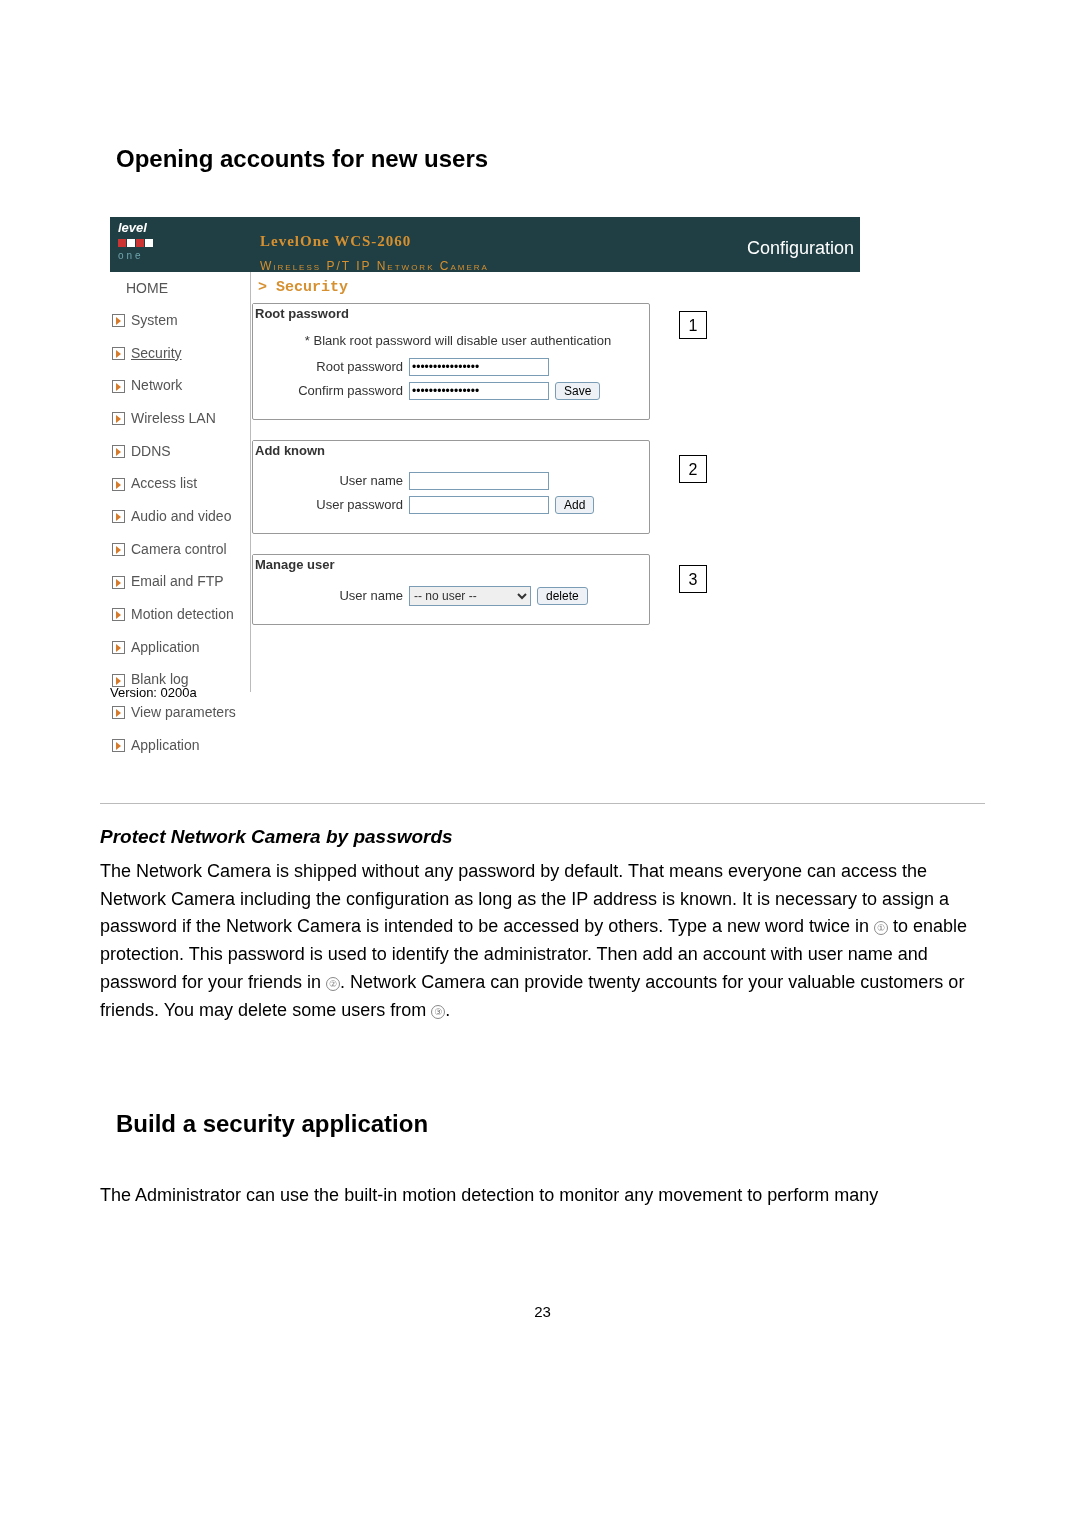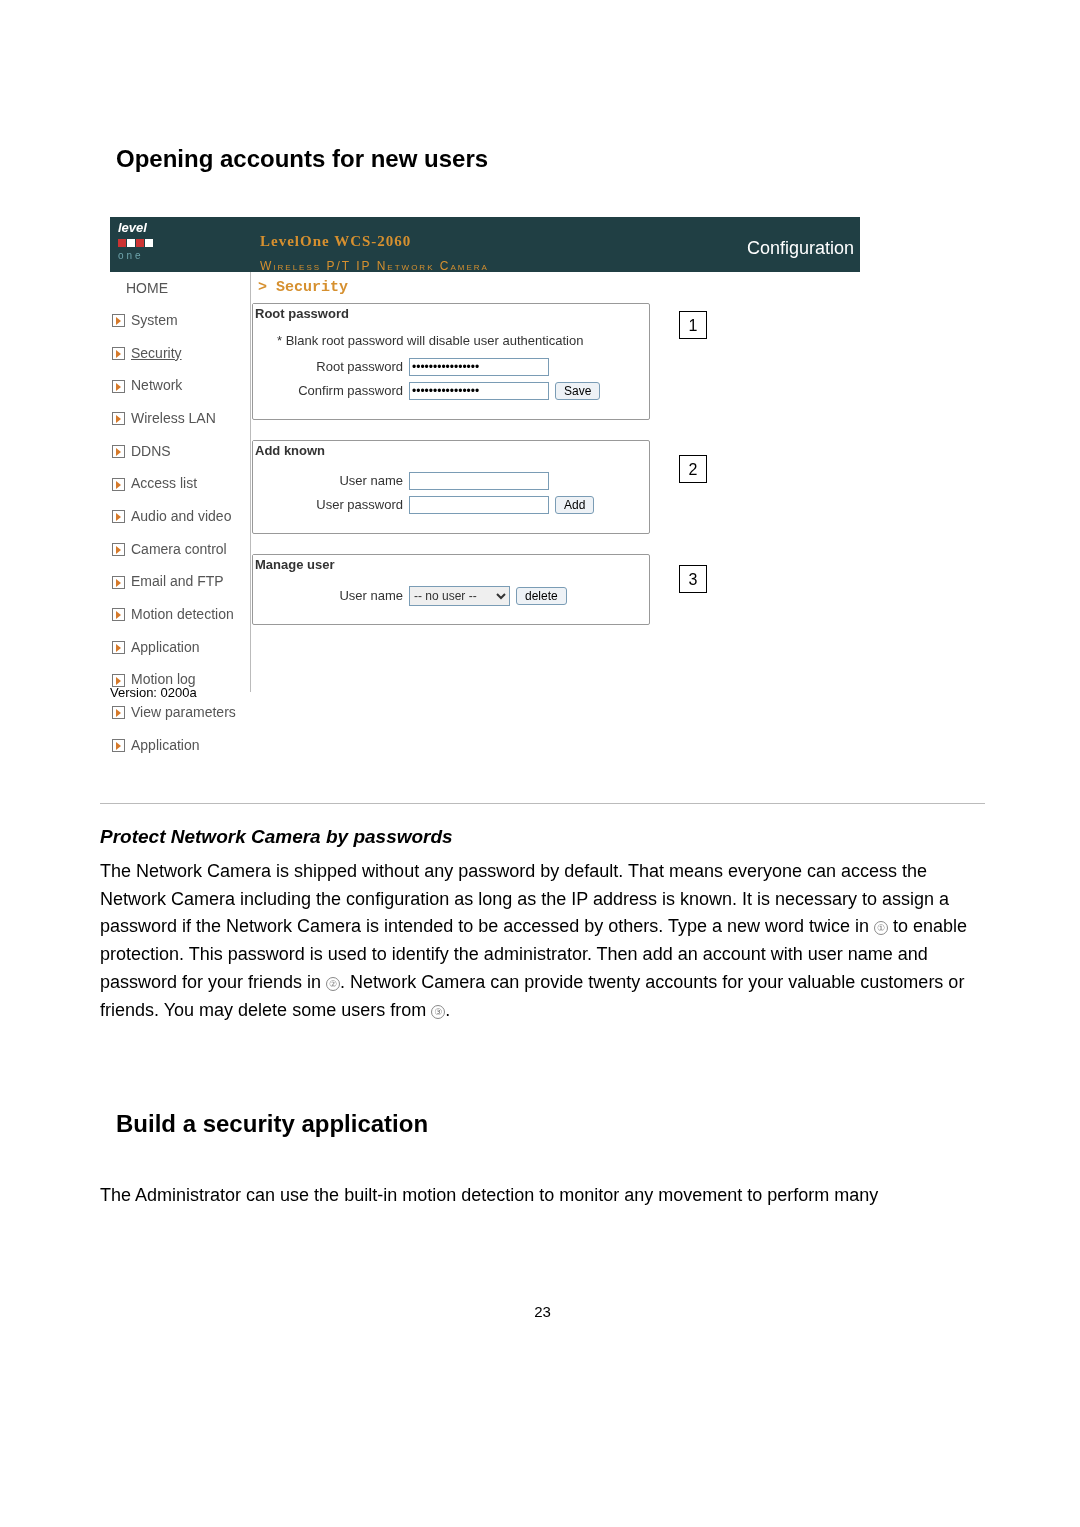--- a/index.html
+++ b/index.html
@@ -33,23 +33,23 @@
 
   .vline{position:absolute;left:140px;top:55px;width:1px;height:420px;background:#bbb;}
 
   .main{position:absolute;left:142px;top:55px;right:0;}
   .crumb{color:#d6902f;font-weight:bold;padding:4px 6px 2px 6px;font-size:15px;font-family:Liberation Mono, monospace;}
   .panel{border:1px solid #999;border-radius:2px;margin:2px 210px 20px 0;padding:0 10px 14px 10px;font-size:13px;color:#333;}
   .panel .legend{font-weight:bold;color:#333;font-size:13px;margin:-7px 0 6px -10px;background:#fff;display:inline-block;padding:0 2px;}
   .row{display:flex;align-items:center;margin:4px 0;}
   .row label{width:140px;text-align:right;margin-right:6px;}
   .row input[type=text],.row input[type=password]{border:1px solid #7a9cb5;height:18px;font-size:12px;padding:0 2px;width:140px;}
-  .row select{border:1px solid #7a9cb5;height:20px;font-size:12px;width:101px;color:#333;}
+  .row select{border:1px solid #7a9cb5;height:20px;font-size:12px;width:122px;color:#333;}
   .btn{border:1px solid #7a9cb5;background:#eef2f6;font-size:12px;padding:1px 8px;border-radius:3px;margin-left:6px;}
-  .note{margin:0 0 6px 14px;}
+  .note{margin:0 0 6px 14px;text-align:center;}
 
   .callout{position:absolute;border:1px solid #000;width:28px;height:28px;font-size:16px;text-align:center;line-height:28px;}
   .c1{left:569px;top:94px;}
   .c2{left:569px;top:238px;}
   .c3{left:569px;top:348px;}
 
   hr{border:none;border-top:1px solid #bbb;margin:0 0 18px 0;}
 
   .sub-h{font-style:italic;font-weight:bold;font-size:19px;margin:0 0 6px 0;}
   .para{margin:0 0 10px 0;}
@@ -120,21 +120,21 @@
           <div class="item">
             <span class="sqicon"></span>
             <span>Motion detection</span>
           </div>
           <div class="item">
             <span class="sqicon"></span>
             <span>Application</span>
           </div>
           <div class="item">
             <span class="sqicon"></span>
-            <span>Motion log</span>
+            <span>Blank log</span>
           </div>
           <div class="item">
             <span class="sqicon"></span>
             <span>View parameters</span>
           </div>
           <div class="item">
             <span class="sqicon"></span>
             <span>Application</span>
           </div>
         </div>

